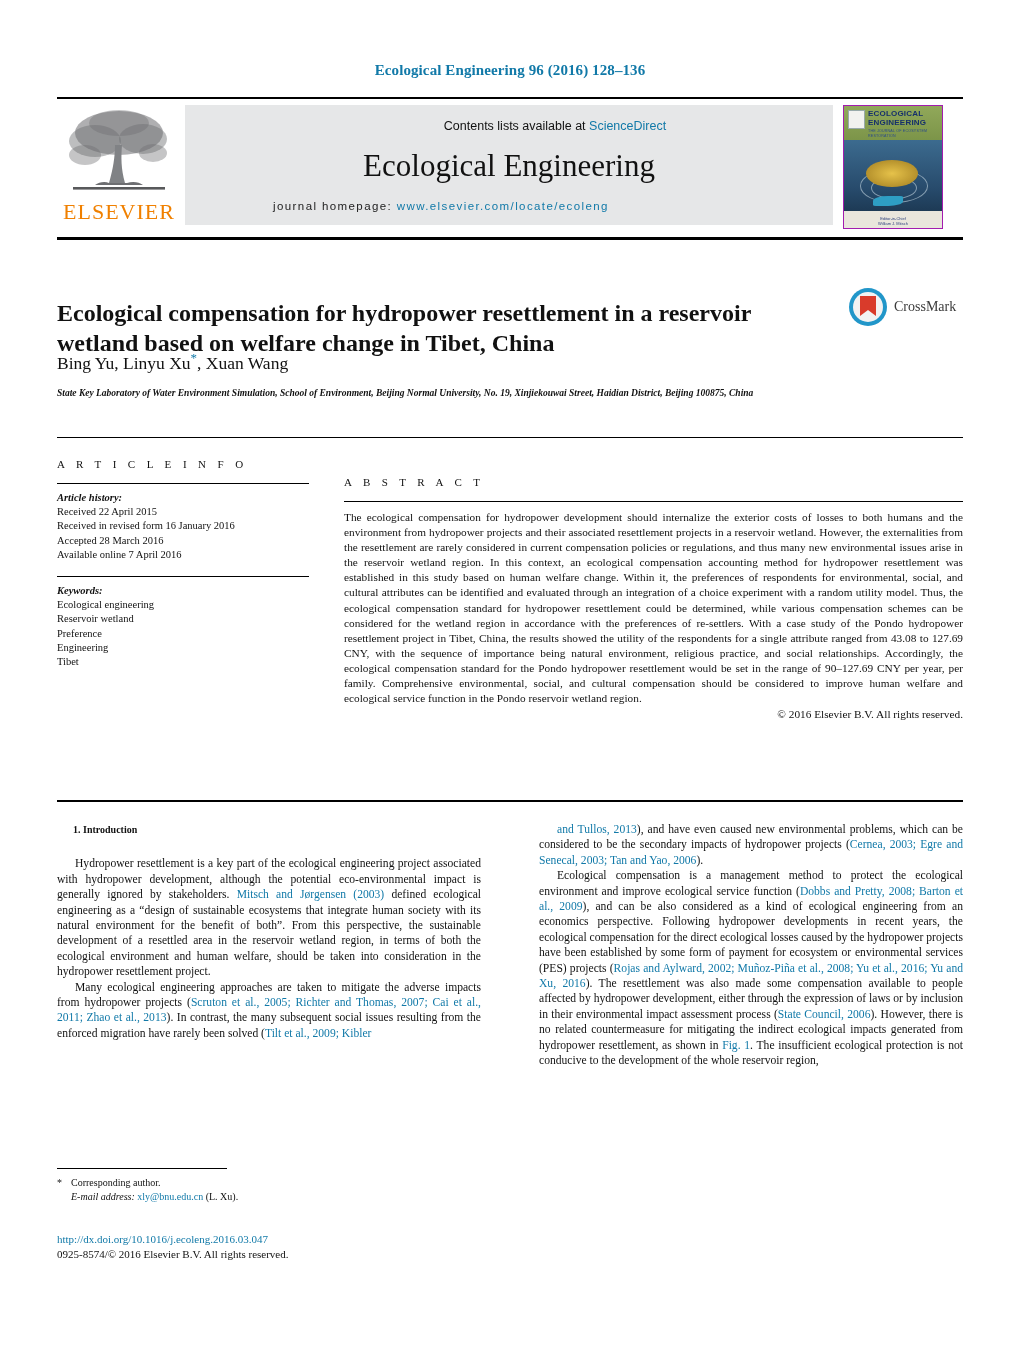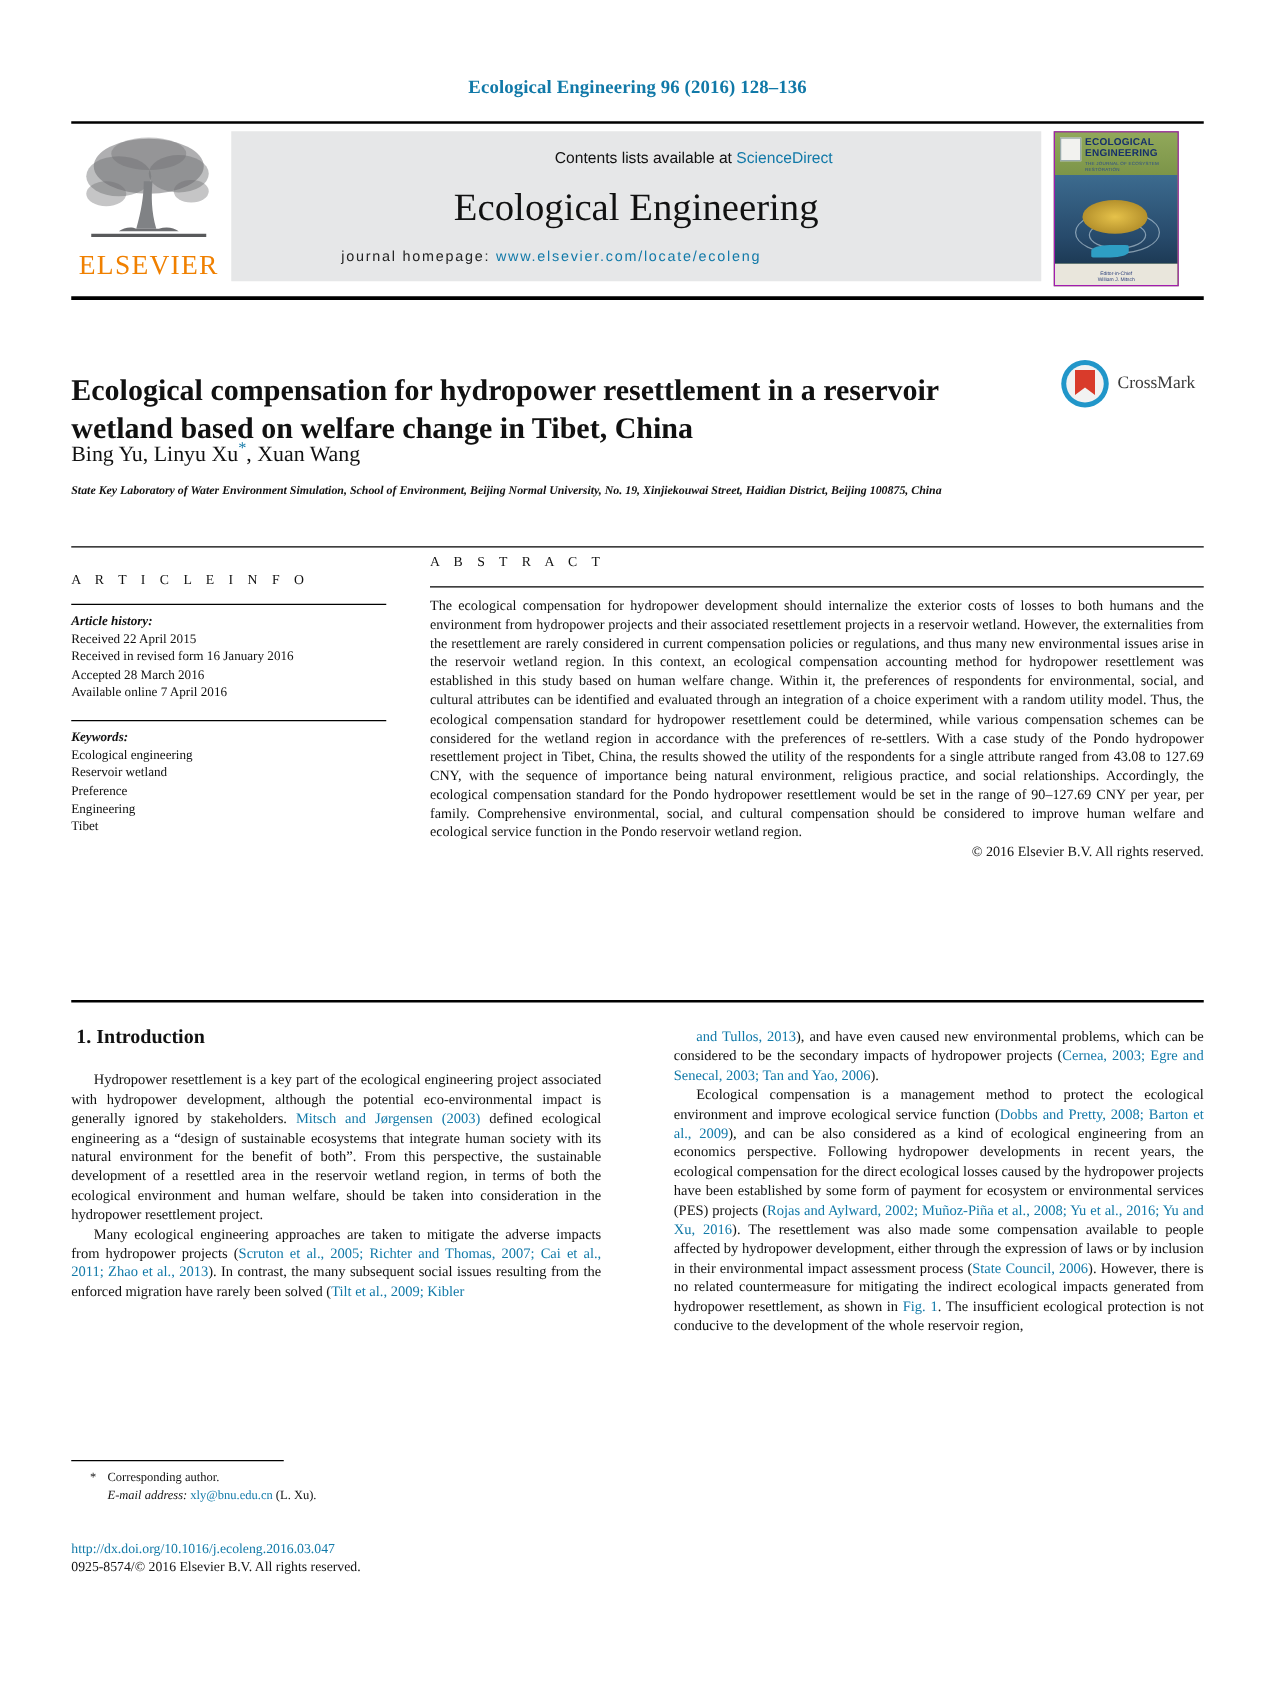--- a/index.html
+++ b/index.html
@@ -311,21 +311,21 @@
   }
   .info-line {
     font-family: "Liberation Serif", serif;
     font-size: 10.5px;
     line-height: 14.2px;
     color: #111111;
   }
 
   .abs-col {
     position: absolute;
-    top: 444px;
+    top: 476px;
     left: 344px;
     width: 619px;
   }
   .abs-hr {
     width: 619px;
     height: 1px;
     background: #000000;
     margin: 13px 0 8px 0;
   }
   .abs-body {
@@ -361,22 +361,22 @@
     font-size: 11.6px;
     line-height: 15.4px;
     text-align: justify;
     color: #111111;
   }
   .col.left { left: 57px; }
   .col.right { left: 539px; }
   .body-heading {
     font-family: "Liberation Serif", serif;
     font-weight: bold;
-    font-size: 16px;
-    margin: 0 0 19px 4px;
+    font-size: 10px;
+    margin: 0 0 19px 16px;
   }
   .col p {
     margin: 0;
     text-indent: 18px;
   }
   .cite {
     color: #1179a8;
   }
 
   
@@ -390,21 +390,20 @@
   }
   .footnote {
     position: absolute;
     top: 1176px;
     left: 57px;
     width: 424px;
     font-family: "Liberation Serif", serif;
     font-size: 10px;
     line-height: 14px;
     color: #111111;
-    margin-left: 15px;
   }
   .footnote .fn-lead {
     display: inline-block;
     width: 14px;
   }
   .footnote i { font-style: italic; }
   .footnote .mail { color: #1179a8; }
 
   .doi-block {
     position: absolute;

